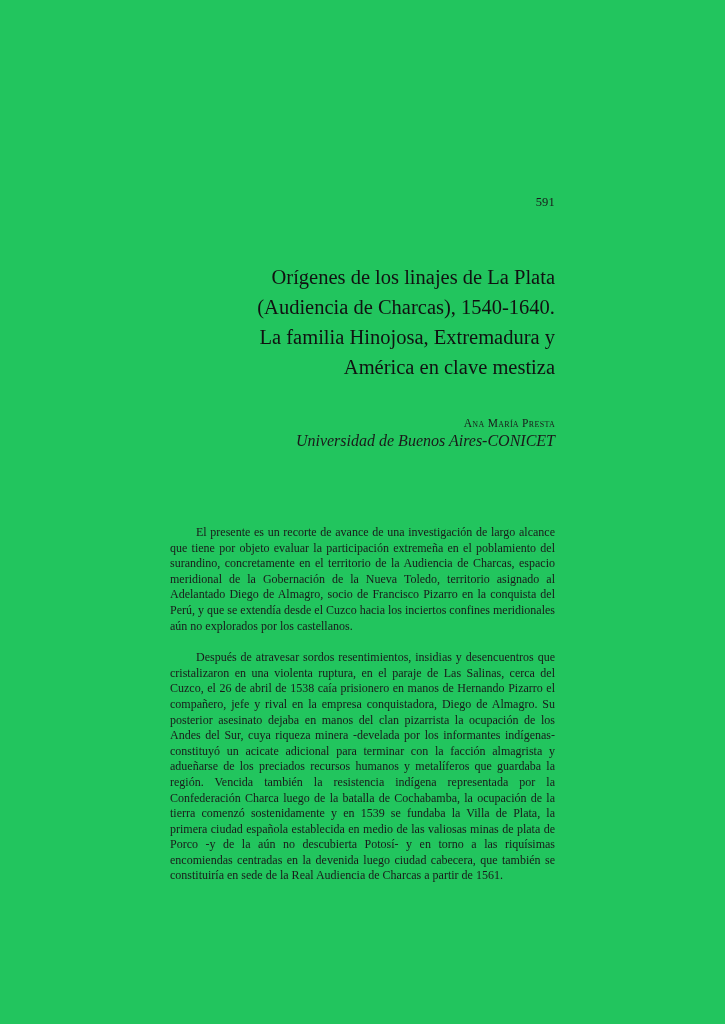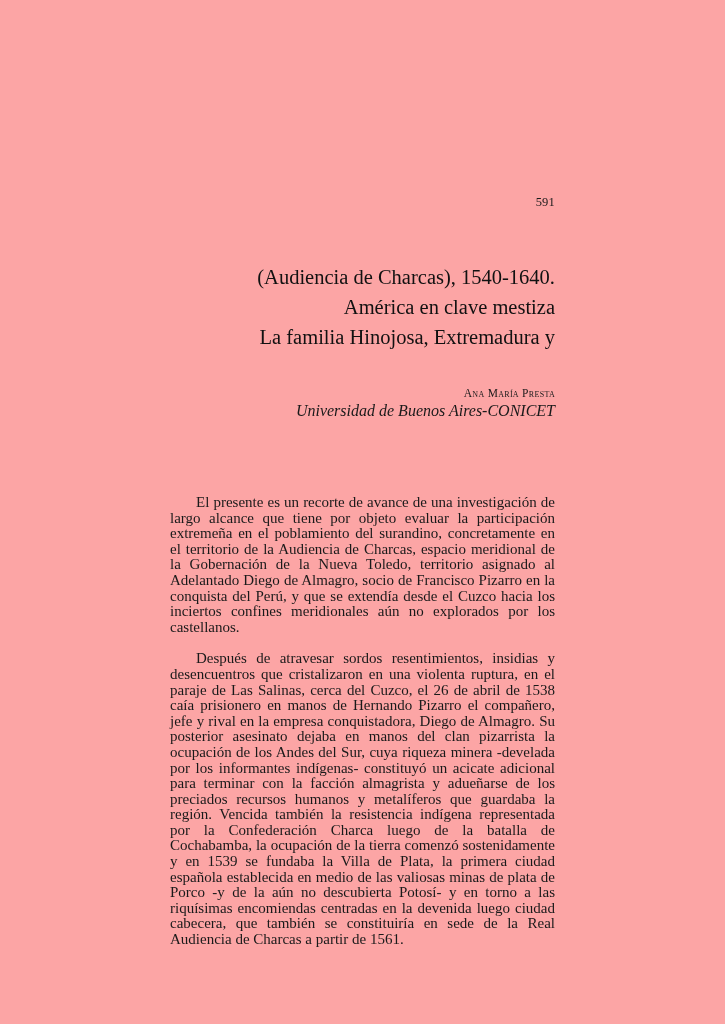--- a/index.html
+++ b/index.html
@@ -14,21 +14,21 @@
     color: #1a1a1a;
     position: relative;
     overflow: hidden;
   }
   .page {
     position: absolute;
     left: 0;
     top: 0;
     width: 725px;
     height: 1024px;
-    background: #fca5a5;
+    background: #22c55e;
   }
   .content {
     position: absolute;
     left: 170px;
     top: 195px;
     width: 385px;
   }
   .page-number {
     text-align: right;
     font-size: 12.5px;
@@ -61,43 +61,44 @@
     font-size: 16px;
     font-style: italic;
     color: #1a1a1a;
     margin-top: 3px;
   }
   .body-text {
     margin-top: 75px;
   }
   .body-text p {
     margin: 0;
-    font-size: 15px;
+    font-size: 12px;
     line-height: 15.6px;
     text-align: justify;
     text-indent: 26px;
     color: #1a1a1a;
     hyphens: manual;
   }
   .body-text p + p {
     margin-top: 16px;
   }
 </style>
 </head>
 <body>
 
 <div class="page">
   <div class="content">
 
     <div class="page-number">591</div>
 
     <h1 class="title">
+      <span class="line">Orígenes de los linajes de La Plata</span>
       <span class="line">(Audiencia de Charcas), 1540-1640.</span>
+      <span class="line">La familia Hinojosa, Extremadura y</span>
       <span class="line">América en clave mestiza</span>
-      <span class="line">La familia Hinojosa, Extremadura y</span>
     </h1>
 
     <div class="author-block">
       <div class="author">Ana María Presta</div>
       <div class="affiliation">Universidad de Buenos Aires-CONICET</div>
     </div>
 
     <div class="body-text">
       <p>El presente es un recorte de avance de una investigación de largo alcance que tiene por objeto evaluar la participación extremeña en el poblamiento del surandino, concretamente en el territorio de la Audiencia de Charcas, espacio meridional de la Gobernación de la Nueva Toledo, territorio asignado al Adelantado Diego de Almagro, socio de Francisco Pizarro en la conquista del Perú, y que se extendía desde el Cuzco hacia los inciertos confines meridionales aún no explorados por los castellanos.</p>
       <p>Después de atravesar sordos resentimientos, insidias y desencuentros que cristalizaron en una violenta ruptura, en el paraje de Las Salinas, cerca del Cuzco, el 26 de abril de 1538 caía prisionero en manos de Hernando Pizarro el compañero, jefe y rival en la empresa conquistadora, Diego de Almagro. Su posterior asesinato dejaba en manos del clan pizarrista la ocupación de los Andes del Sur, cuya riqueza minera -develada por los informantes indígenas- constituyó un acicate adicional para terminar con la facción almagrista y adueñarse de los preciados recursos humanos y metalíferos que guardaba la región. Vencida también la resistencia indígena representada por la Confederación Charca luego de la batalla de Cochabamba, la ocupación de la tierra comenzó sostenidamente y en 1539 se fundaba la Villa de Plata, la primera ciudad española establecida en medio de las valiosas minas de plata de Porco -y de la aún no descubierta Potosí- y en torno a las riquísimas encomiendas centradas en la devenida luego ciudad cabecera, que también se constituiría en sede de la Real Audiencia de Charcas a partir de 1561.</p>

